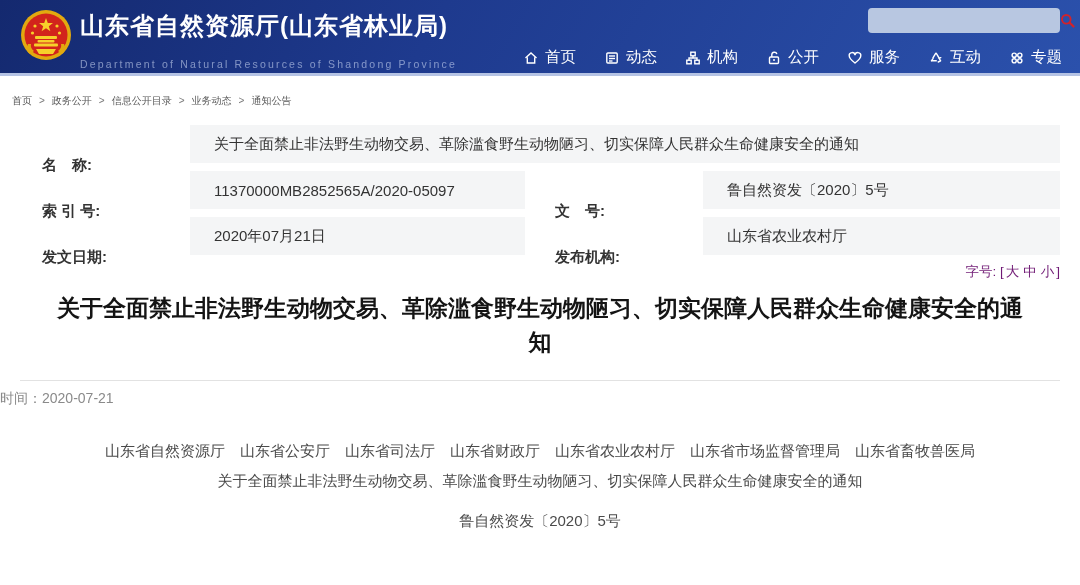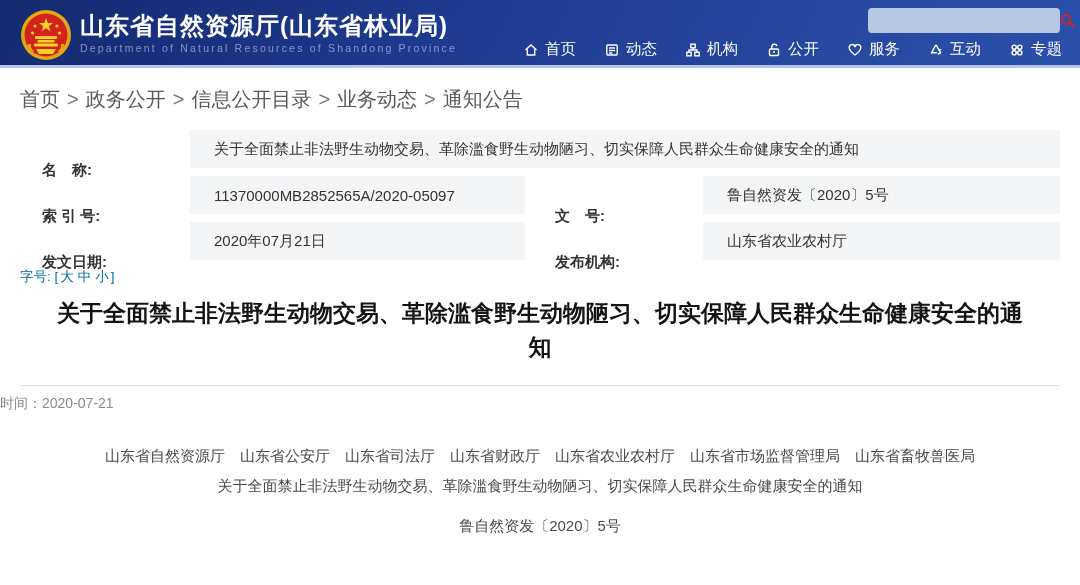--- a/index.html
+++ b/index.html
@@ -1,61 +1,61 @@
 <!DOCTYPE html>
 <html lang="zh"><head>
 <meta charset="utf-8">
 <style>
   * { margin:0; padding:0; box-sizing:border-box; }
   html,body { width:1080px; height:585px; overflow:hidden; background:#fff;
     font-family:"Liberation Sans","DejaVu Sans",sans-serif; }
 
   
   .header {
-    position:relative; height:68px;
+    position:relative; height:76px;
     background:linear-gradient(120deg,#14296f 0%,#1e3a8e 40%,#2b51ac 100%);
     border-bottom:3px solid #b5c3e4;
   }
   .brand { position:absolute; left:20px; top:9px; display:flex; align-items:flex-start; }
   .emblem { width:52px; height:52px; margin-right:8px; }
   .brand-text { padding-top:4px; }
   .site-title { color:#fff; font-size:24px; font-weight:bold; letter-spacing:1px; line-height:26px;}
-  .site-sub { color:rgba(215,225,250,.55); font-size:10.5px; letter-spacing:2.2px; margin-top:3px; }
+  .site-sub { color:rgba(215,225,250,.55); font-size:10.5px; letter-spacing:2.2px; margin-top:19px; }
 
   .search-box {
     position:absolute; top:8px; right:20px; width:192px; height:25px;
     background:#b8c7e1; border-radius:4px; display:flex; align-items:center;
   }
   .search-input {
     flex:1; height:100%; background:transparent; border:none; outline:none;
     padding:0 8px; font-size:13px; color:#23366e;
   }
   .search-btn { width:26px; height:100%; border:none; background:transparent;
     display:flex; align-items:center; justify-content:center; cursor:pointer; padding:0 6px 0 0;}
 
   .nav { position:absolute; right:18px; bottom:5px; display:flex; gap:28px; }
   .nav-item { display:flex; align-items:center; gap:6px; color:#fff; font-size:15.5px; cursor:pointer; }
   .nav-item svg { display:block; }
 
   
-  .breadcrumb { padding:18px 20px 17px; font-size:20px; color:#595959; }
+  .breadcrumb { padding:18px 12px 17px; font-size:10px; color:#595959; }
   .breadcrumb .sep { margin:0 7px; color:#7a7a7a; }
   .breadcrumb .crumb { color:#595959; cursor:pointer; }
 
   
   .info-table { margin:0 20px; }
   .info-row { display:flex; margin-bottom:8px; height:38px; }
   .cell { display:flex; align-items:center; font-size:15px; color:#333; }
   .cell-label { width:170px; background:#d6d6d6; font-weight:bold; padding-left:22px; flex:none;margin-top:40px; }
   .cell-value { background:#f4f5f6; padding-left:24px; flex:1; }
   .cell-value.half { flex:none; width:335px; }
   .pair-gap { width:8px; flex:none; }
 
   
-  .fontsize-bar { margin:6px 20px 0; font-size:13.5px; color:#0369a1; }
+  .fontsize-bar { margin:6px 20px 0; text-align:right; font-size:13.5px; color:#701a75; }
   .fontsize-bar .opt { cursor:pointer; margin:0 2px; }
 
   
   .article-title {
     margin:10px auto 0; width:970px; text-align:center;
     font-size:23px; line-height:34px; font-weight:bold; color:#141414;
   }
   .divider { margin:21px 20px 0; border-top:1px solid #e2e2e2; }
   .time-line { text-align:left; padding-top:9px; font-size:14px; color:#8a8a8a; }
   .article-body { margin-top:28px; text-align:center; font-size:15px; color:#4a4a4a; line-height:30px; }

